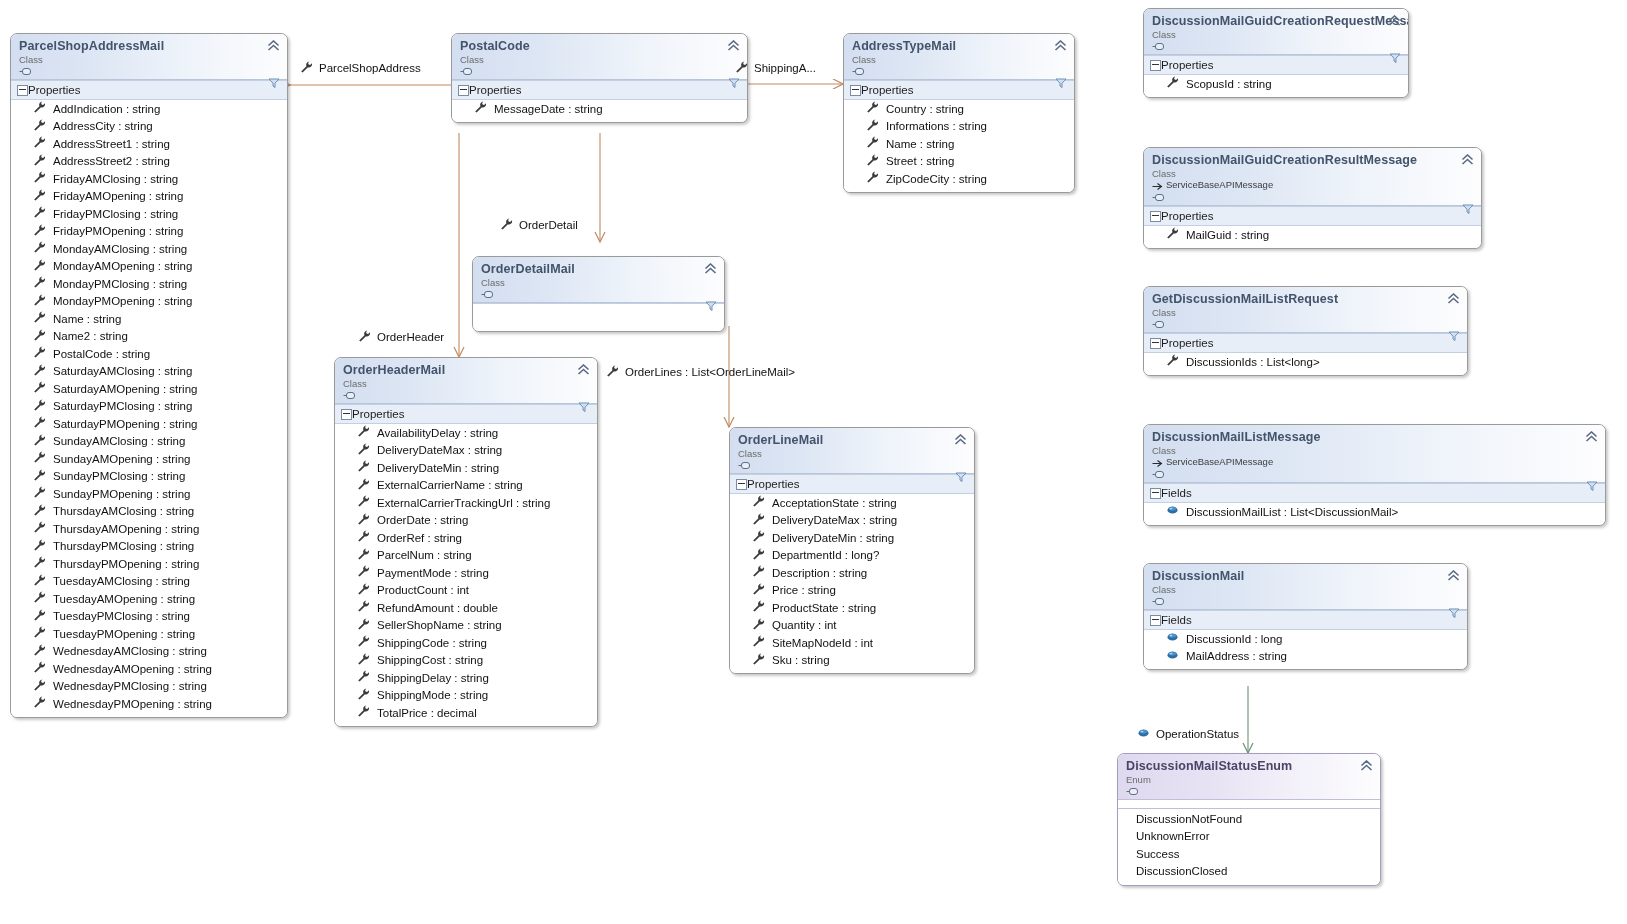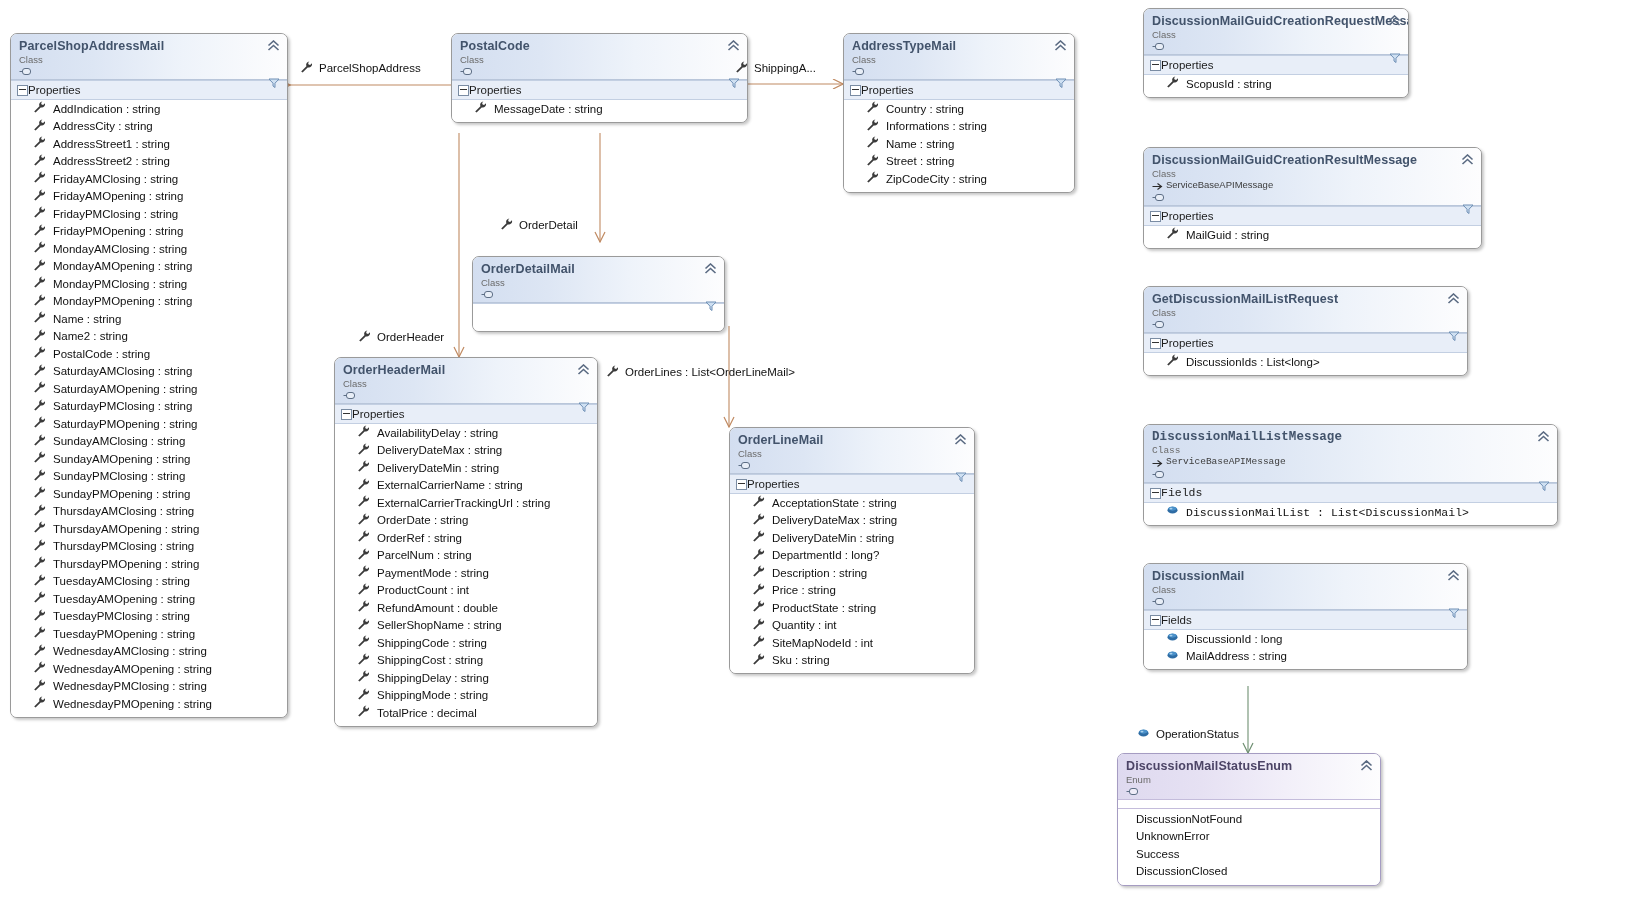--- a/index.html
+++ b/index.html
@@ -814,21 +814,21 @@
     <div class="members">
         <div class="member">
           <span class="ico"><svg width="13" height="12" viewBox="0 0 13 12">
               <path d="M9.4,0.6 a3.3,3.3 0 0 0 -3.0,4.6 L1.2,10.4 l1.4,1.2 L7.7,6.4 a3.3,3.3 0 0 0 4.2,-4.2 L10.1,4 L8.6,3.5 L8.1,2 Z" fill="#3b3b3b"></path>
             </svg></span>
           <span class="mtxt">DiscussionIds : List&lt;long&gt;</span>
         </div>
       </div>
   </div>
 
-  <div class="uml" style="left:1143px;top:424px;width:415px;font-family:Liberation Mono, monospace;">
+  <div class="uml" style="left:1143px;top:424px;width:463px;">
     <div class="hdr">
       <div class="title">DiscussionMailListMessage</div>
       <div class="stereo">Class</div>
       <div class="base">
         <svg width="11" height="9">
             <path d="M0.5,4.5 L9,4.5 M5.5,1.5 L9.5,4.5 L5.5,7.5" fill="none" stroke="#2b2b2b" stroke-width="1.1"></path>
           </svg>
         <span>ServiceBaseAPIMessage</span>
       </div>
       <div class="pinrow">

